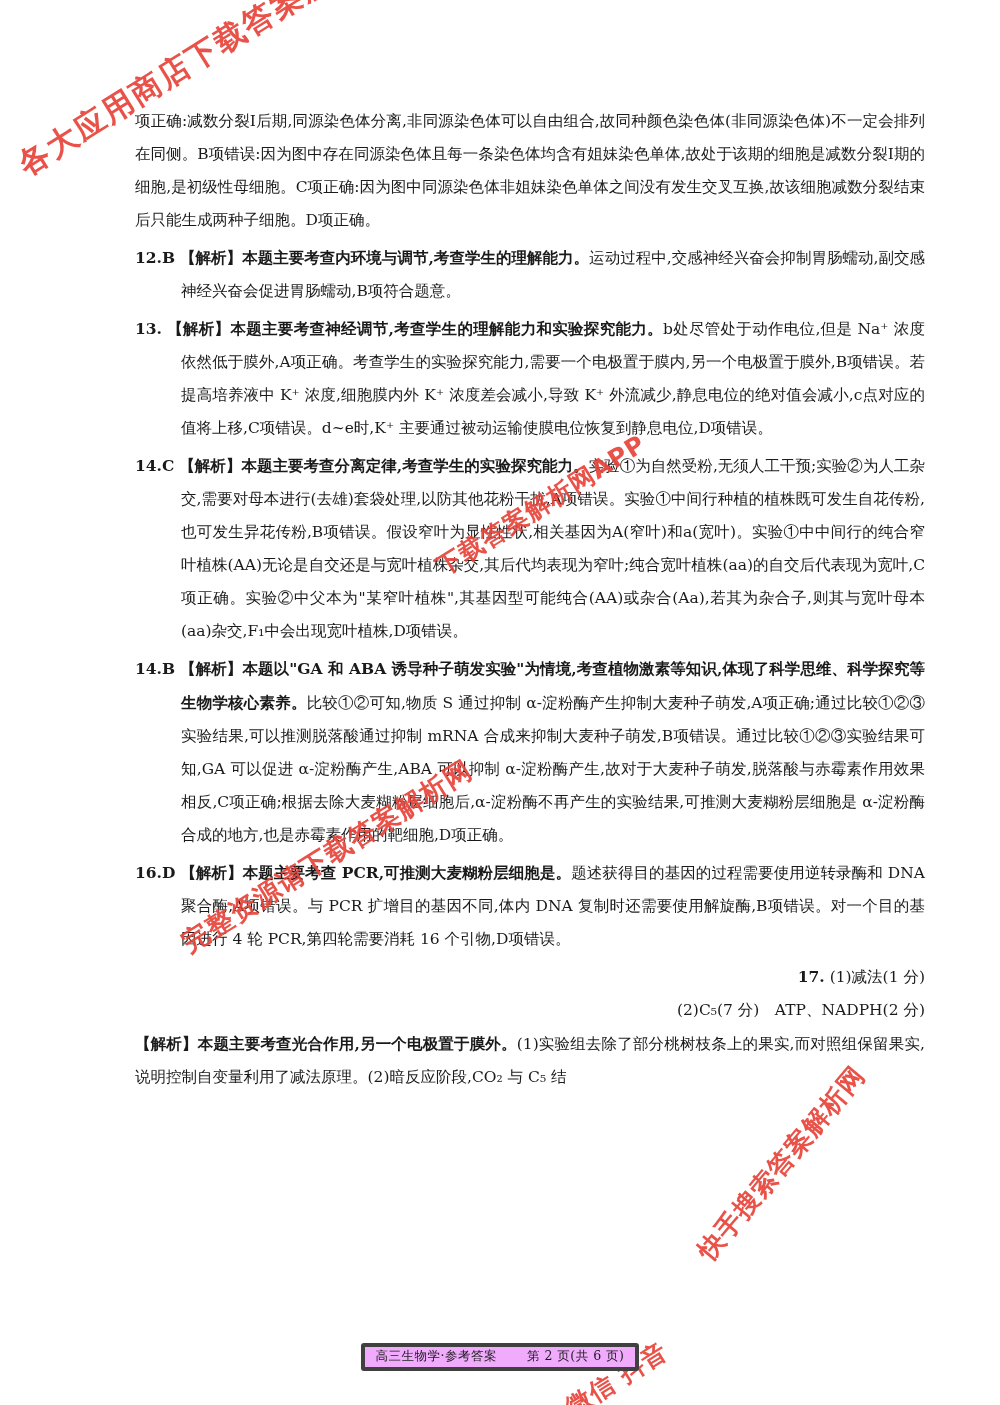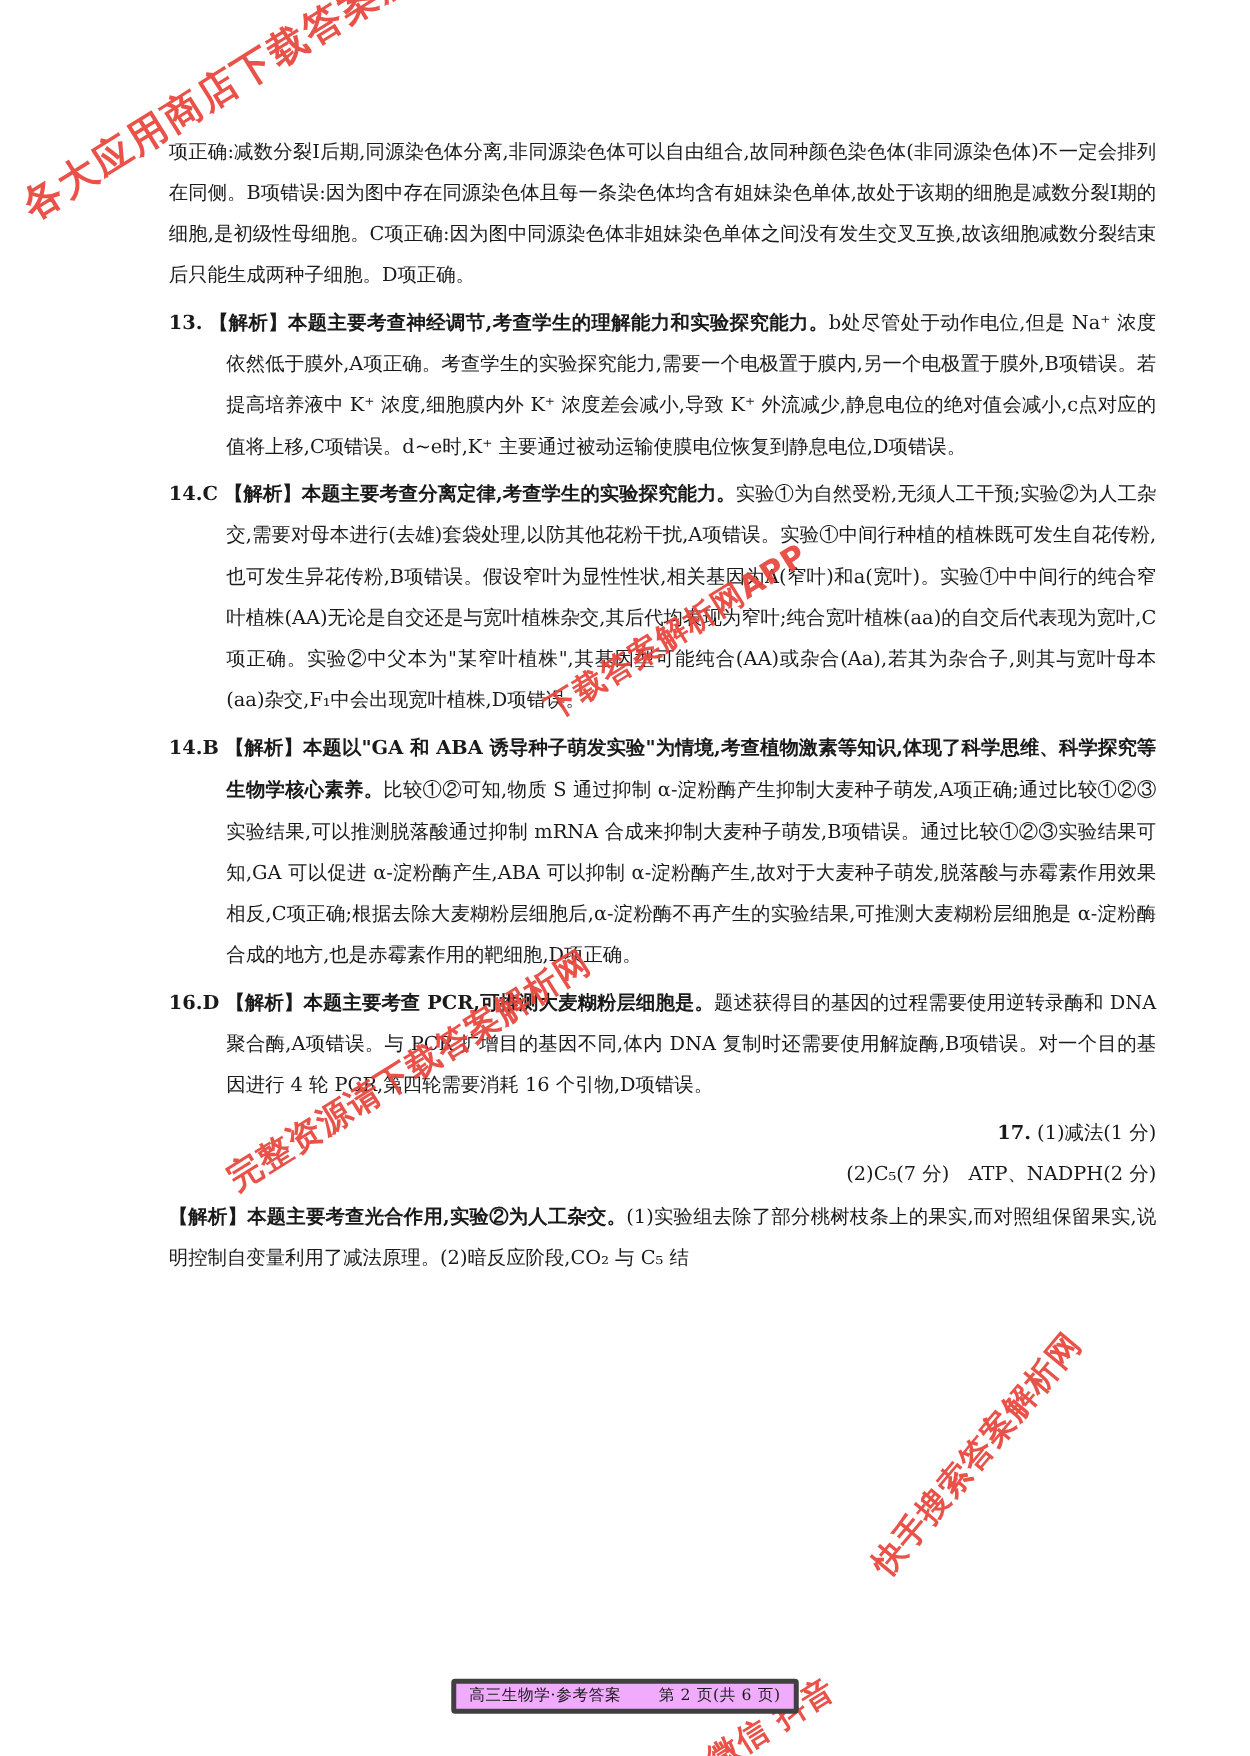--- a/index.html
+++ b/index.html
@@ -144,20 +144,26 @@
 <body>
 
 <div class="page">
 
   <div class="doc">
 
     <div class="qblock firstblock">
       <div class="body">项正确:减数分裂Ⅰ后期,同源染色体分离,非同源染色体可以自由组合,故同种颜色染色体(非同源染色体)不一定会排列在同侧。B项错误:因为图中存在同源染色体且每一条染色体均含有姐妹染色单体,故处于该期的细胞是减数分裂Ⅰ期的细胞,是初级性母细胞。C项正确:因为图中同源染色体非姐妹染色单体之间没有发生交叉互换,故该细胞减数分裂结束后只能生成两种子细胞。D项正确。</div>
     </div>
 
+    <div class="qblock">
+      <div class="body hang">
+        <span class="bold">12.B</span>
+        <span class="bold">【解析】</span><span class="bold">本题主要考查内环境与调节,考查学生的理解能力。</span><span>运动过程中,交感神经兴奋会抑制胃肠蠕动,副交感神经兴奋会促进胃肠蠕动,B项符合题意。</span>
+      </div>
+    </div>
 
     <div class="qblock">
       <div class="body hang">
         <span class="bold">13.</span>
         <span class="bold">【解析】</span><span class="bold">本题主要考查神经调节,考查学生的理解能力和实验探究能力。</span><span>b处尽管处于动作电位,但是 Na⁺ 浓度依然低于膜外,A项正确。考查学生的实验探究能力,需要一个电极置于膜内,另一个电极置于膜外,B项错误。若提高培养液中 K⁺ 浓度,细胞膜内外 K⁺ 浓度差会减小,导致 K⁺ 外流减少,静息电位的绝对值会减小,c点对应的值将上移,C项错误。d~e时,K⁺ 主要通过被动运输使膜电位恢复到静息电位,D项错误。</span>
       </div>
     </div>
 
     <div class="qblock">
       <div class="body hang">
@@ -184,21 +190,21 @@
       <div class="row first">
         <span class="bold">17.</span>
         <span>(1)减法(1 分)</span>
       </div>
       <div class="row">
         <span>(2)C₅(7 分)　ATP、NADPH(2 分)</span>
       </div>
     </div>
 
     <div class="explain">
-      <span class="bold">【解析】</span><span class="bold">本题主要考查光合作用,实验②为人工杂交。</span><span>(1)实验组去除了部分桃树枝条上的果实,而对照组保留果实,说明控制自变量利用了减法原理。(2)暗反应阶段,CO₂ 与 C₅ 结</span>
+      <span class="bold">【解析】</span><span class="bold">本题主要考查光合作用,另一个电极置于膜外。</span><span>(1)实验组去除了部分桃树枝条上的果实,而对照组保留果实,说明控制自变量利用了减法原理。(2)暗反应阶段,CO₂ 与 C₅ 结</span>
     </div>
 
   </div>
 
   <div class="wm wm1">各大应用商店下载答案解析网APP</div>
   <div class="wm wm2">下载答案解析网APP</div>
   <div class="wm wm3">完整资源请下载答案解析网</div>
   <div class="wm wm4">快手搜索答案解析网</div>
   <div class="wm wm5">微信 抖音</div>
 

